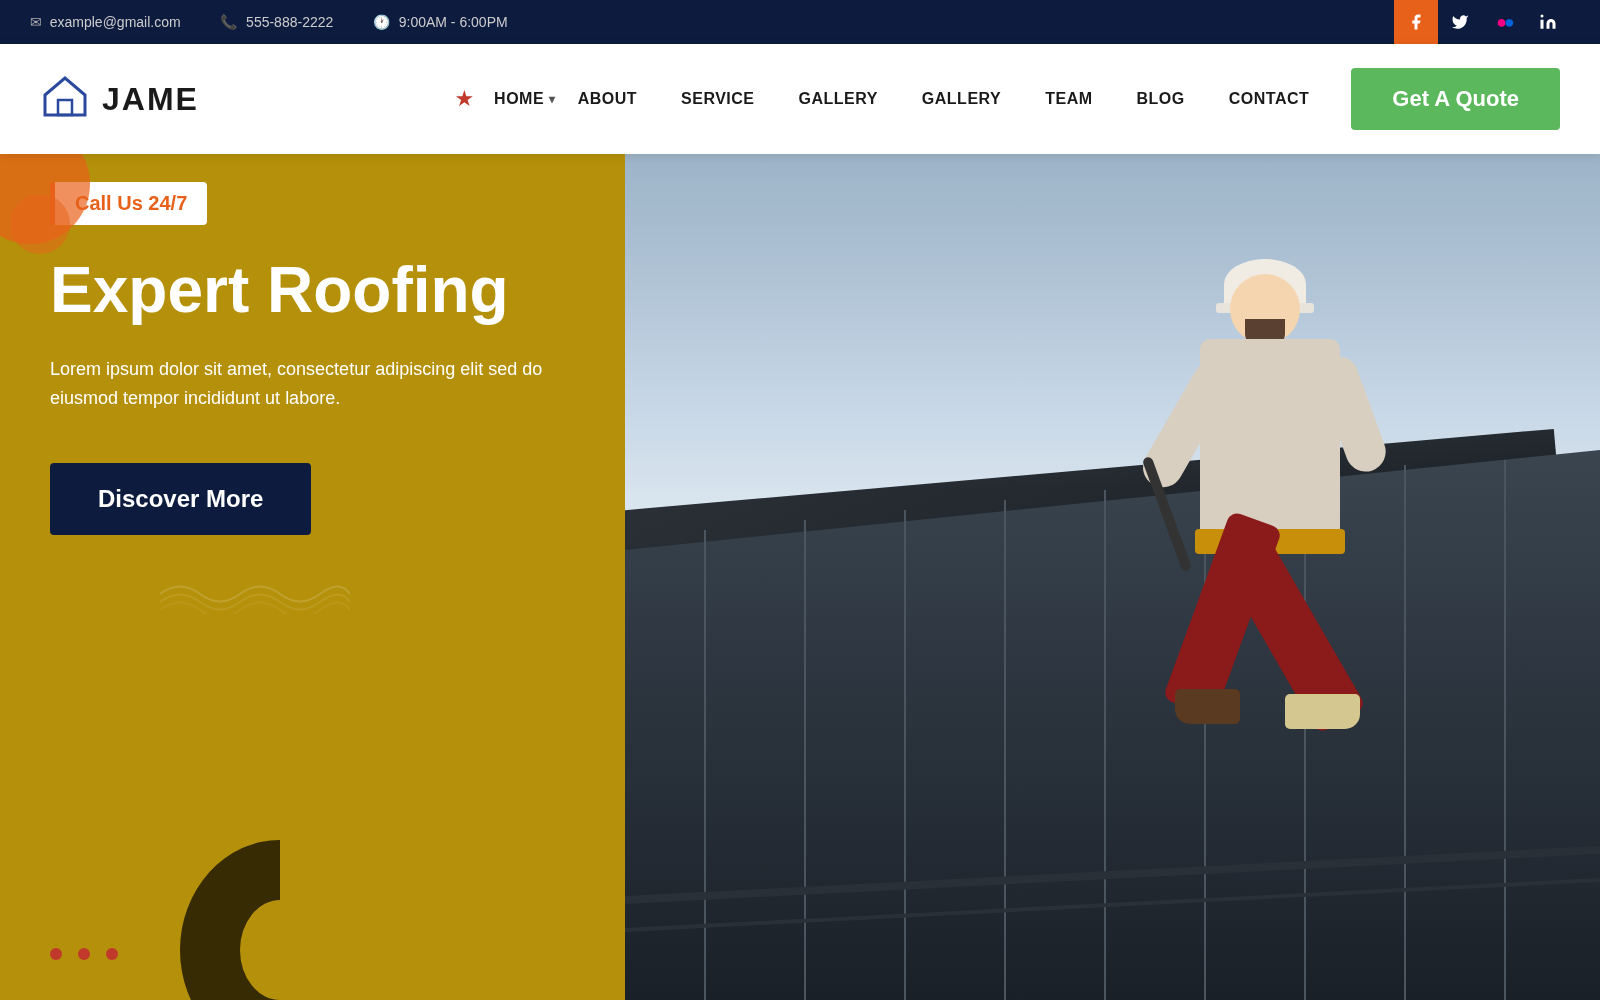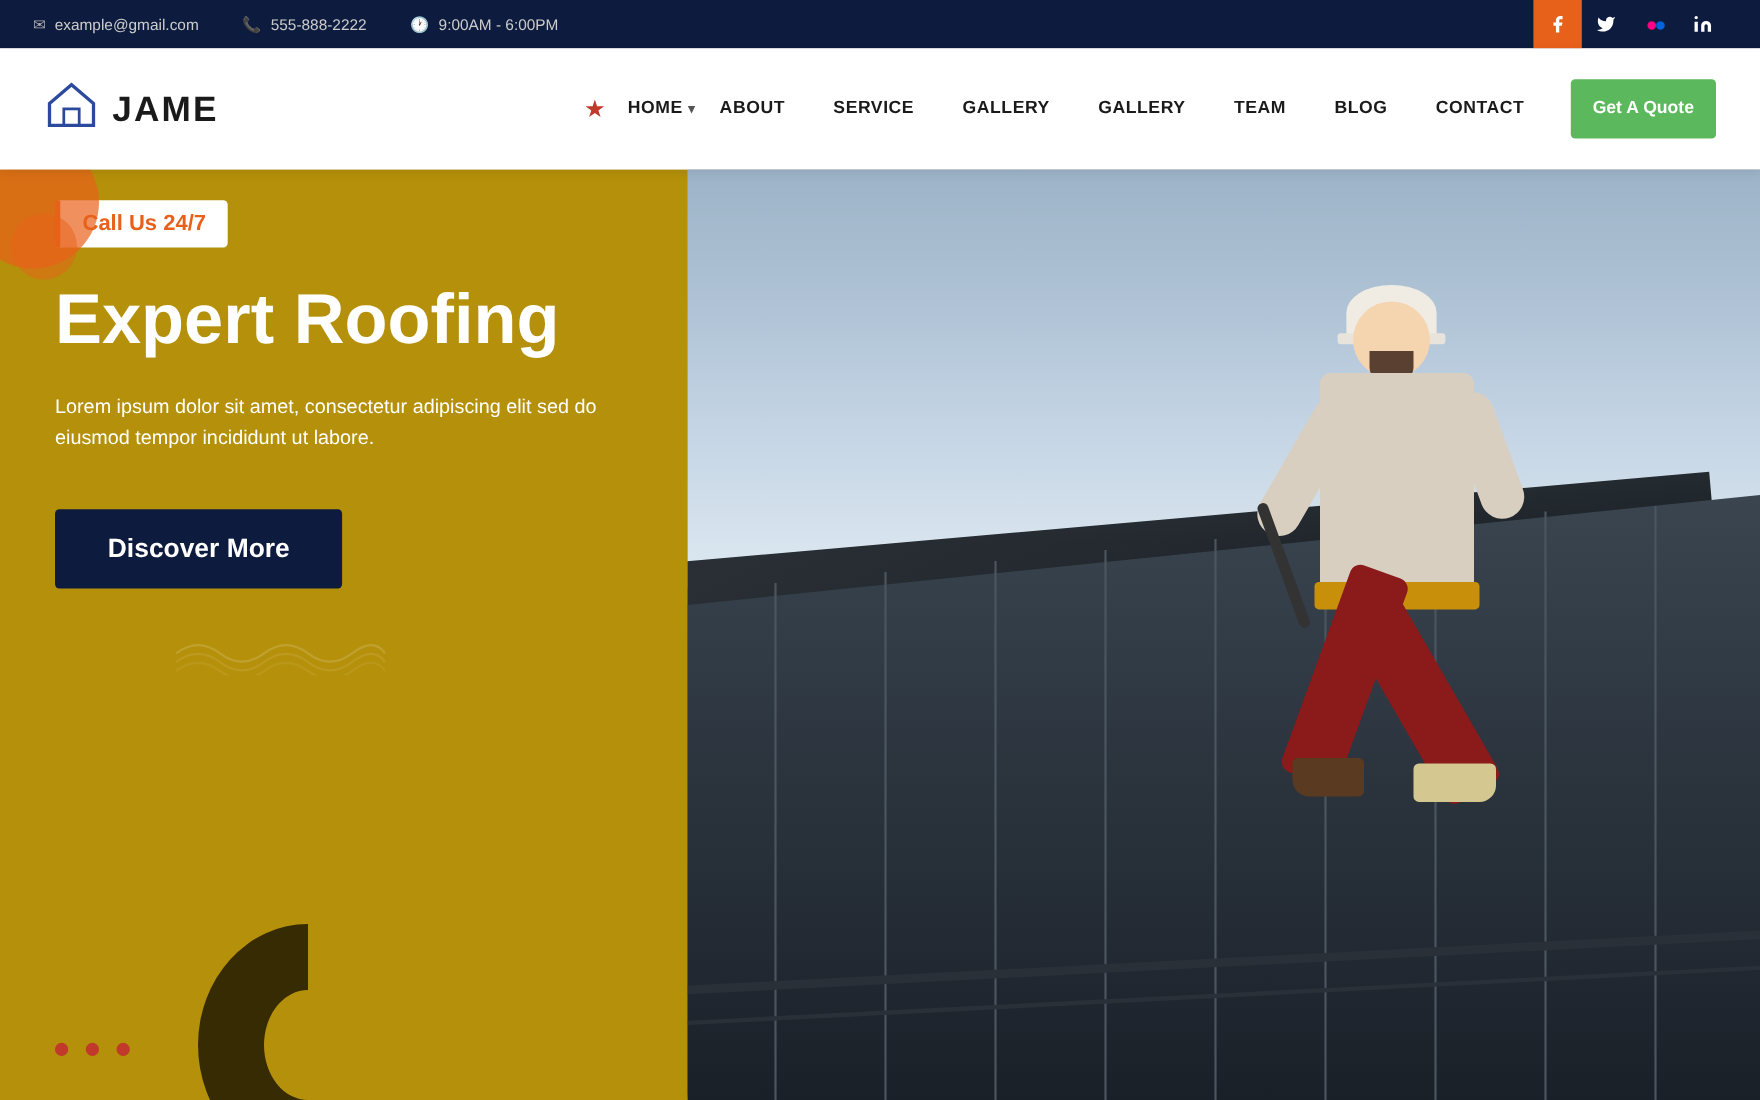--- a/index.html
+++ b/index.html
@@ -112,22 +112,22 @@
       gap: 5px;
     }
     .dropdown-arrow {
       font-size: 12px;
       color: #555;
     }
     .get-quote-btn {
       background: #5cb85c;
       color: white;
       border: none;
-      padding: 18px 20px;
-      font-size: 16px;
+      padding: 18px 41px;
+      font-size: 22px;
       font-weight: 700;
       cursor: pointer;
       border-radius: 4px;
       margin-left: 20px;
     }
 
     
     .hero {
       display: flex;
       height: 846px;

